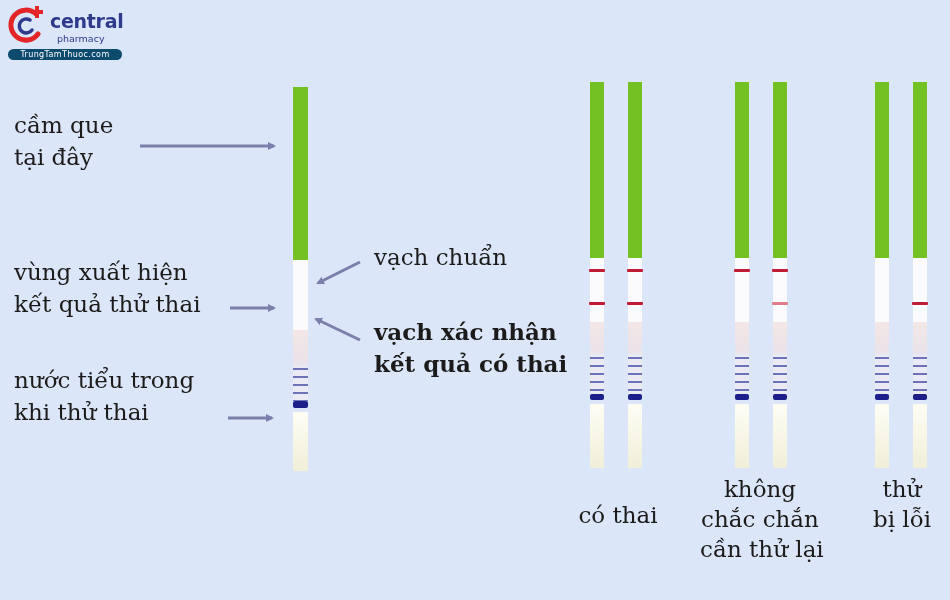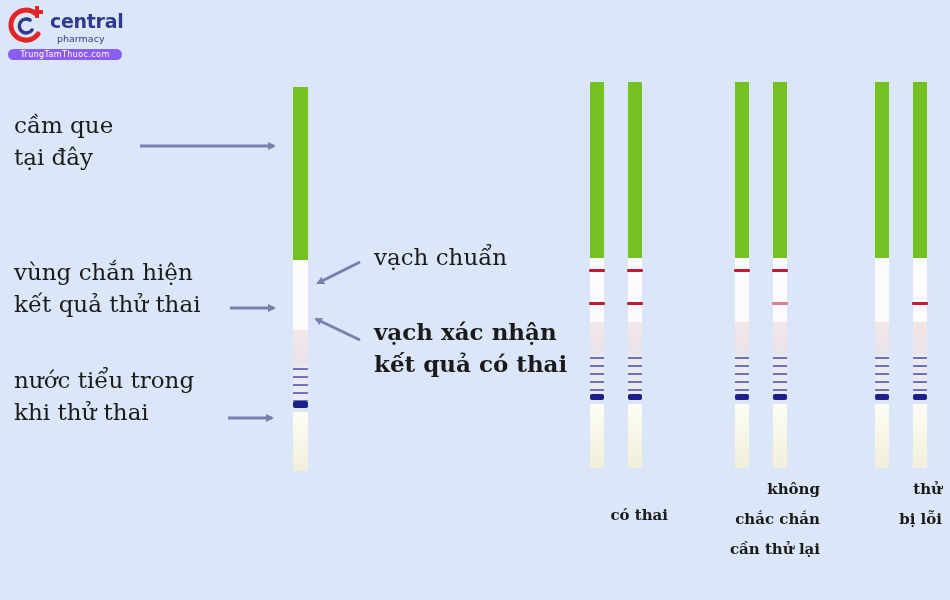--- a/index.html
+++ b/index.html
@@ -1,22 +1,22 @@
 <!DOCTYPE html>
 <html><head>
 <meta charset="utf-8">
 <style>
   html, body { margin:0; padding:0; }
   body { width:950px; height:600px; background:#dbe6f8; position:relative; overflow:hidden; font-family:"DejaVu Serif", serif; color:#1b1b1b; }
   .logo { position:absolute; left:6px; top:4px; width:120px; height:60px; }
   .logo-brand { position:absolute; left:44px; top:6px; font-family:"DejaVu Sans", sans-serif; font-size:19px; font-weight:bold; color:#2f3a8c; letter-spacing:-0.3px; }
   .logo-sub { position:absolute; left:51px; top:29px; font-family:"DejaVu Sans", sans-serif; font-size:9.5px; color:#2f3a8c; }
-  .logo-url { position:absolute; left:2px; top:45px; width:114px; height:11px; border-radius:6px; background:#8b5cf6; color:#fff; font-family:"DejaVu Sans", sans-serif; font-size:8px; line-height:11px; text-align:center; letter-spacing:0.4px; }
+  .logo-url { position:absolute; left:2px; top:45px; width:114px; height:11px; border-radius:6px; background:#0c4a6e; color:#fff; font-family:"DejaVu Sans", sans-serif; font-size:8px; line-height:11px; text-align:center; letter-spacing:0.4px; }
   .label { position:absolute; font-size:23px; line-height:32px; white-space:nowrap; }
-  .caption { position:absolute; font-size:15px; line-height:30px; text-align:right; white-space:nowrap;font-weight:bold; }
+  .caption { position:absolute; font-size:23px; line-height:30px; text-align:center; white-space:nowrap; }
   .strip { position:absolute; width:14px; }
   .seg { position:absolute; left:0; width:100%; }
   .green { background:#74c124; }
   .white { background:#fbfbfd; }
   .pink { background:linear-gradient(#f3e6e6,#e9e3ea); }
   .blueband { background:repeating-linear-gradient(#eaeaf4 0 3px, #6d73b8 3px 5px, #eaeaf4 5px 8px); }
   .darkblue { background:#1c1f8a; border-radius:2px; }
   .cream { background:linear-gradient(#fdfdf4,#f1efd9); }
   .redline { position:absolute; left:-1px; width:16px; height:3px; background:#c01c36; border-radius:1px; }
   .faint { background:#e27c8c; }
@@ -35,21 +35,21 @@
   <div class="logo-brand">central</div>
   <div class="logo-sub">pharmacy</div>
   <div class="logo-url">TrungTamThuoc.com</div>
 </div>
 
 <div class="label" style="left:14px; top:109px;">
   <div>cầm que</div>
   <div>tại đây</div>
 </div>
 <div class="label" style="left:14px; top:256px;">
-  <div>vùng chắn hiện</div>
+  <div>vùng xuất hiện</div>
   <div>kết quả thử thai</div>
 </div>
 <div class="label" style="left:14px; top:364px;">
   <div>nước tiểu trong</div>
   <div>khi thử thai</div>
 </div>
 
 <div class="label" style="left:374px; top:241px;">
   <div>vạch chuẩn</div>
 </div>

